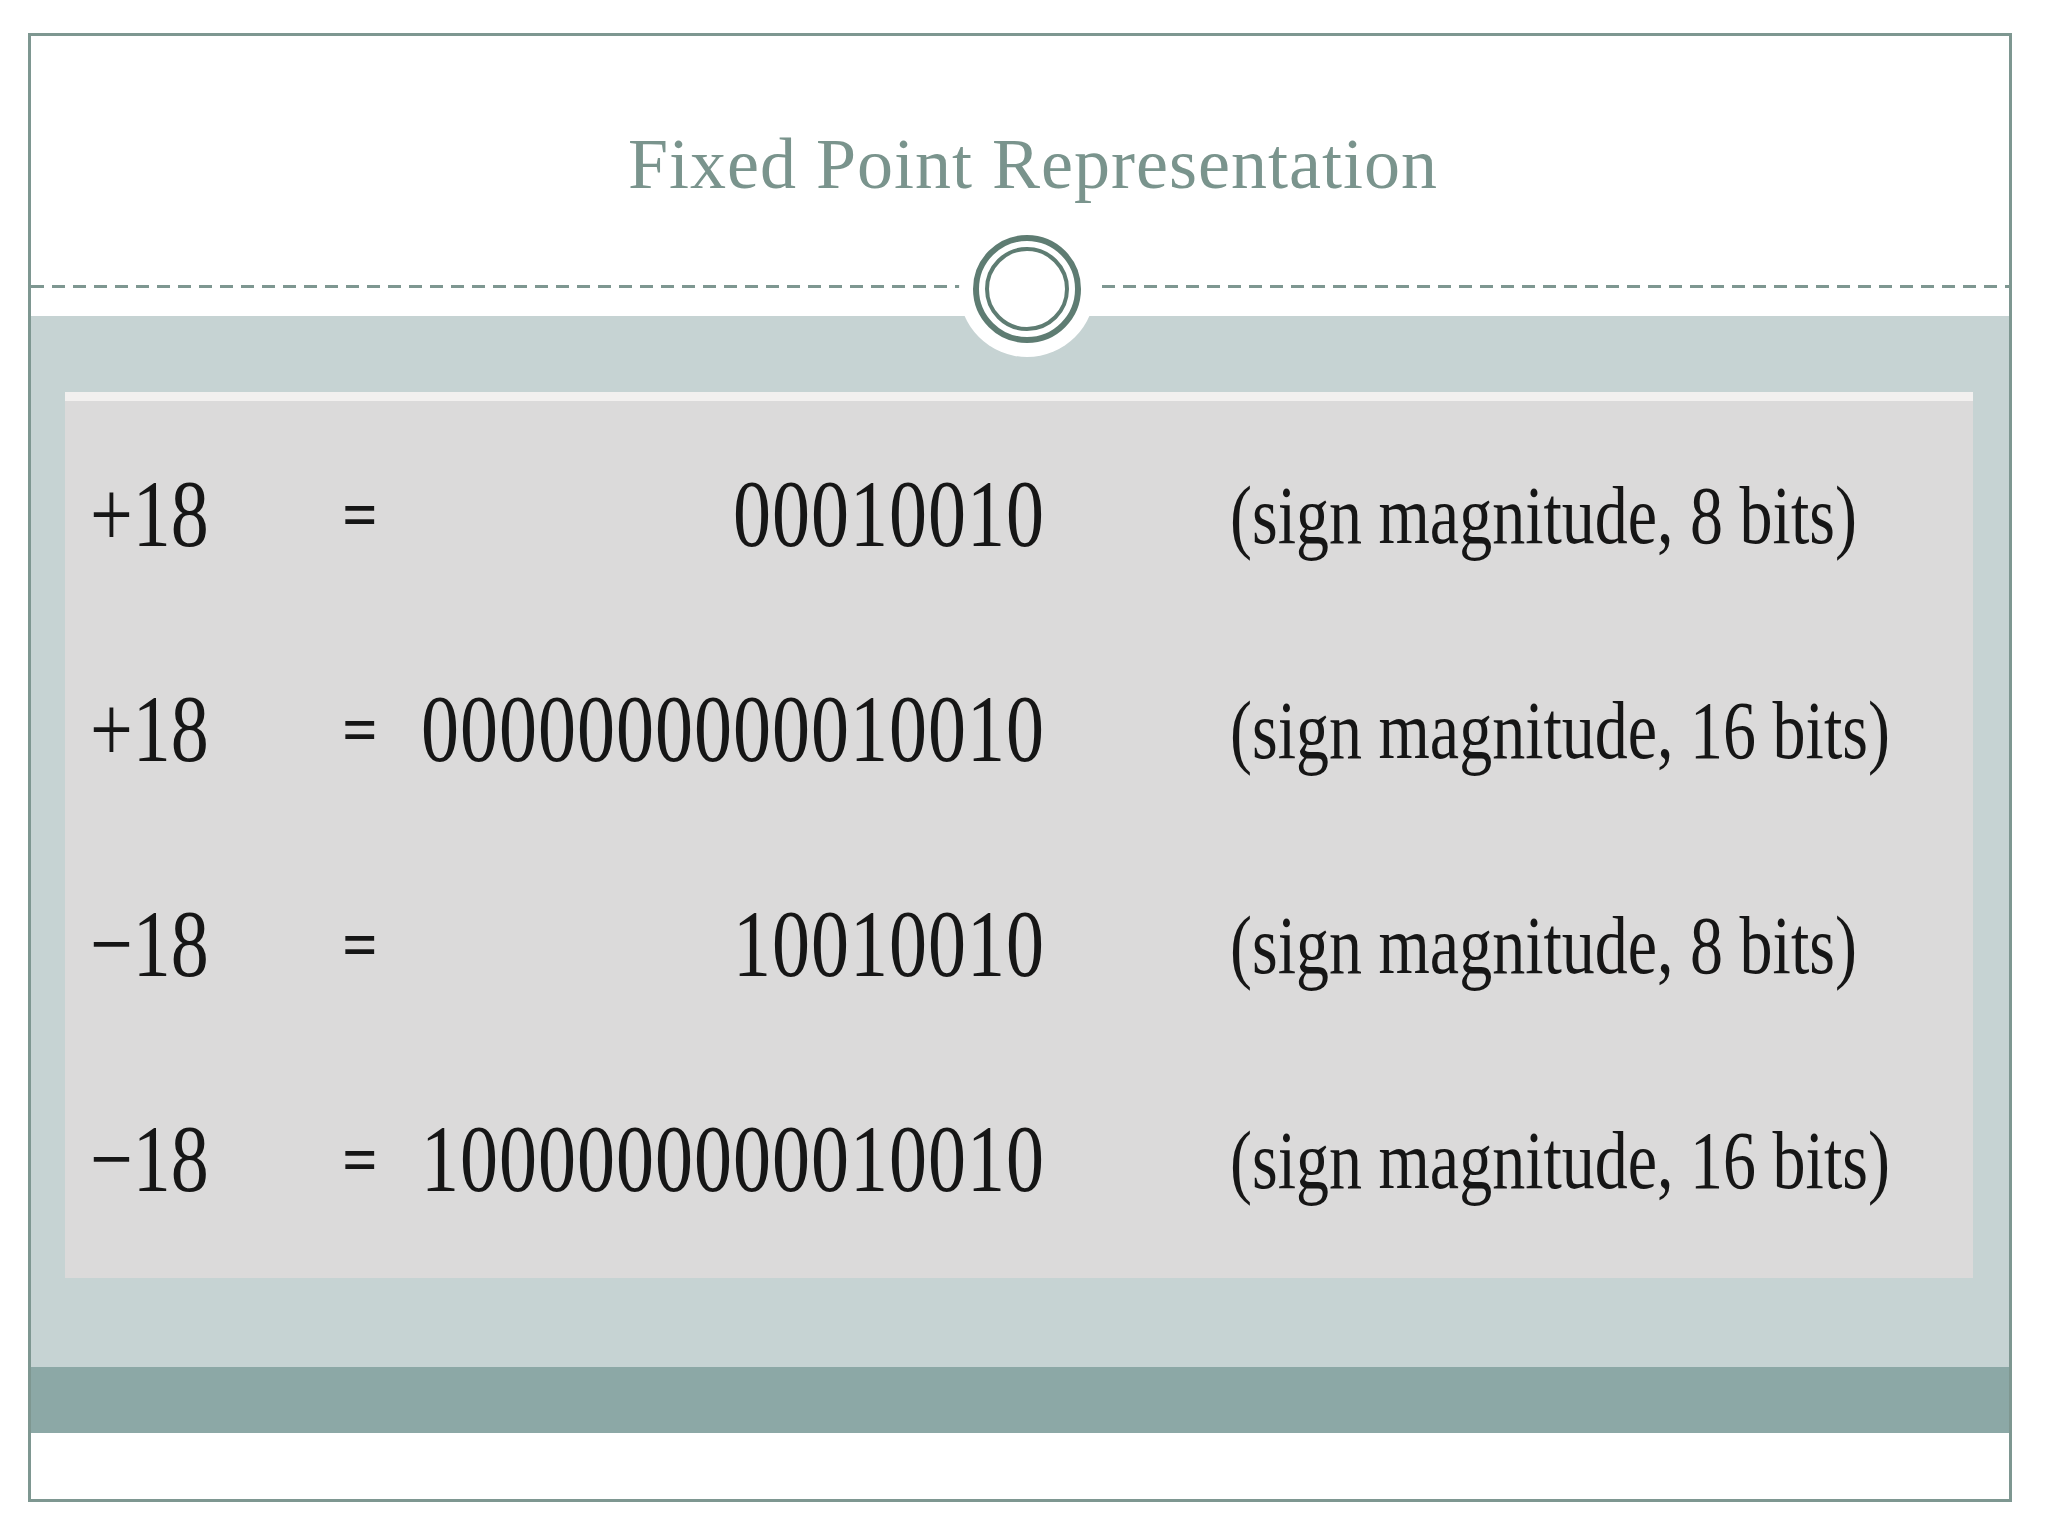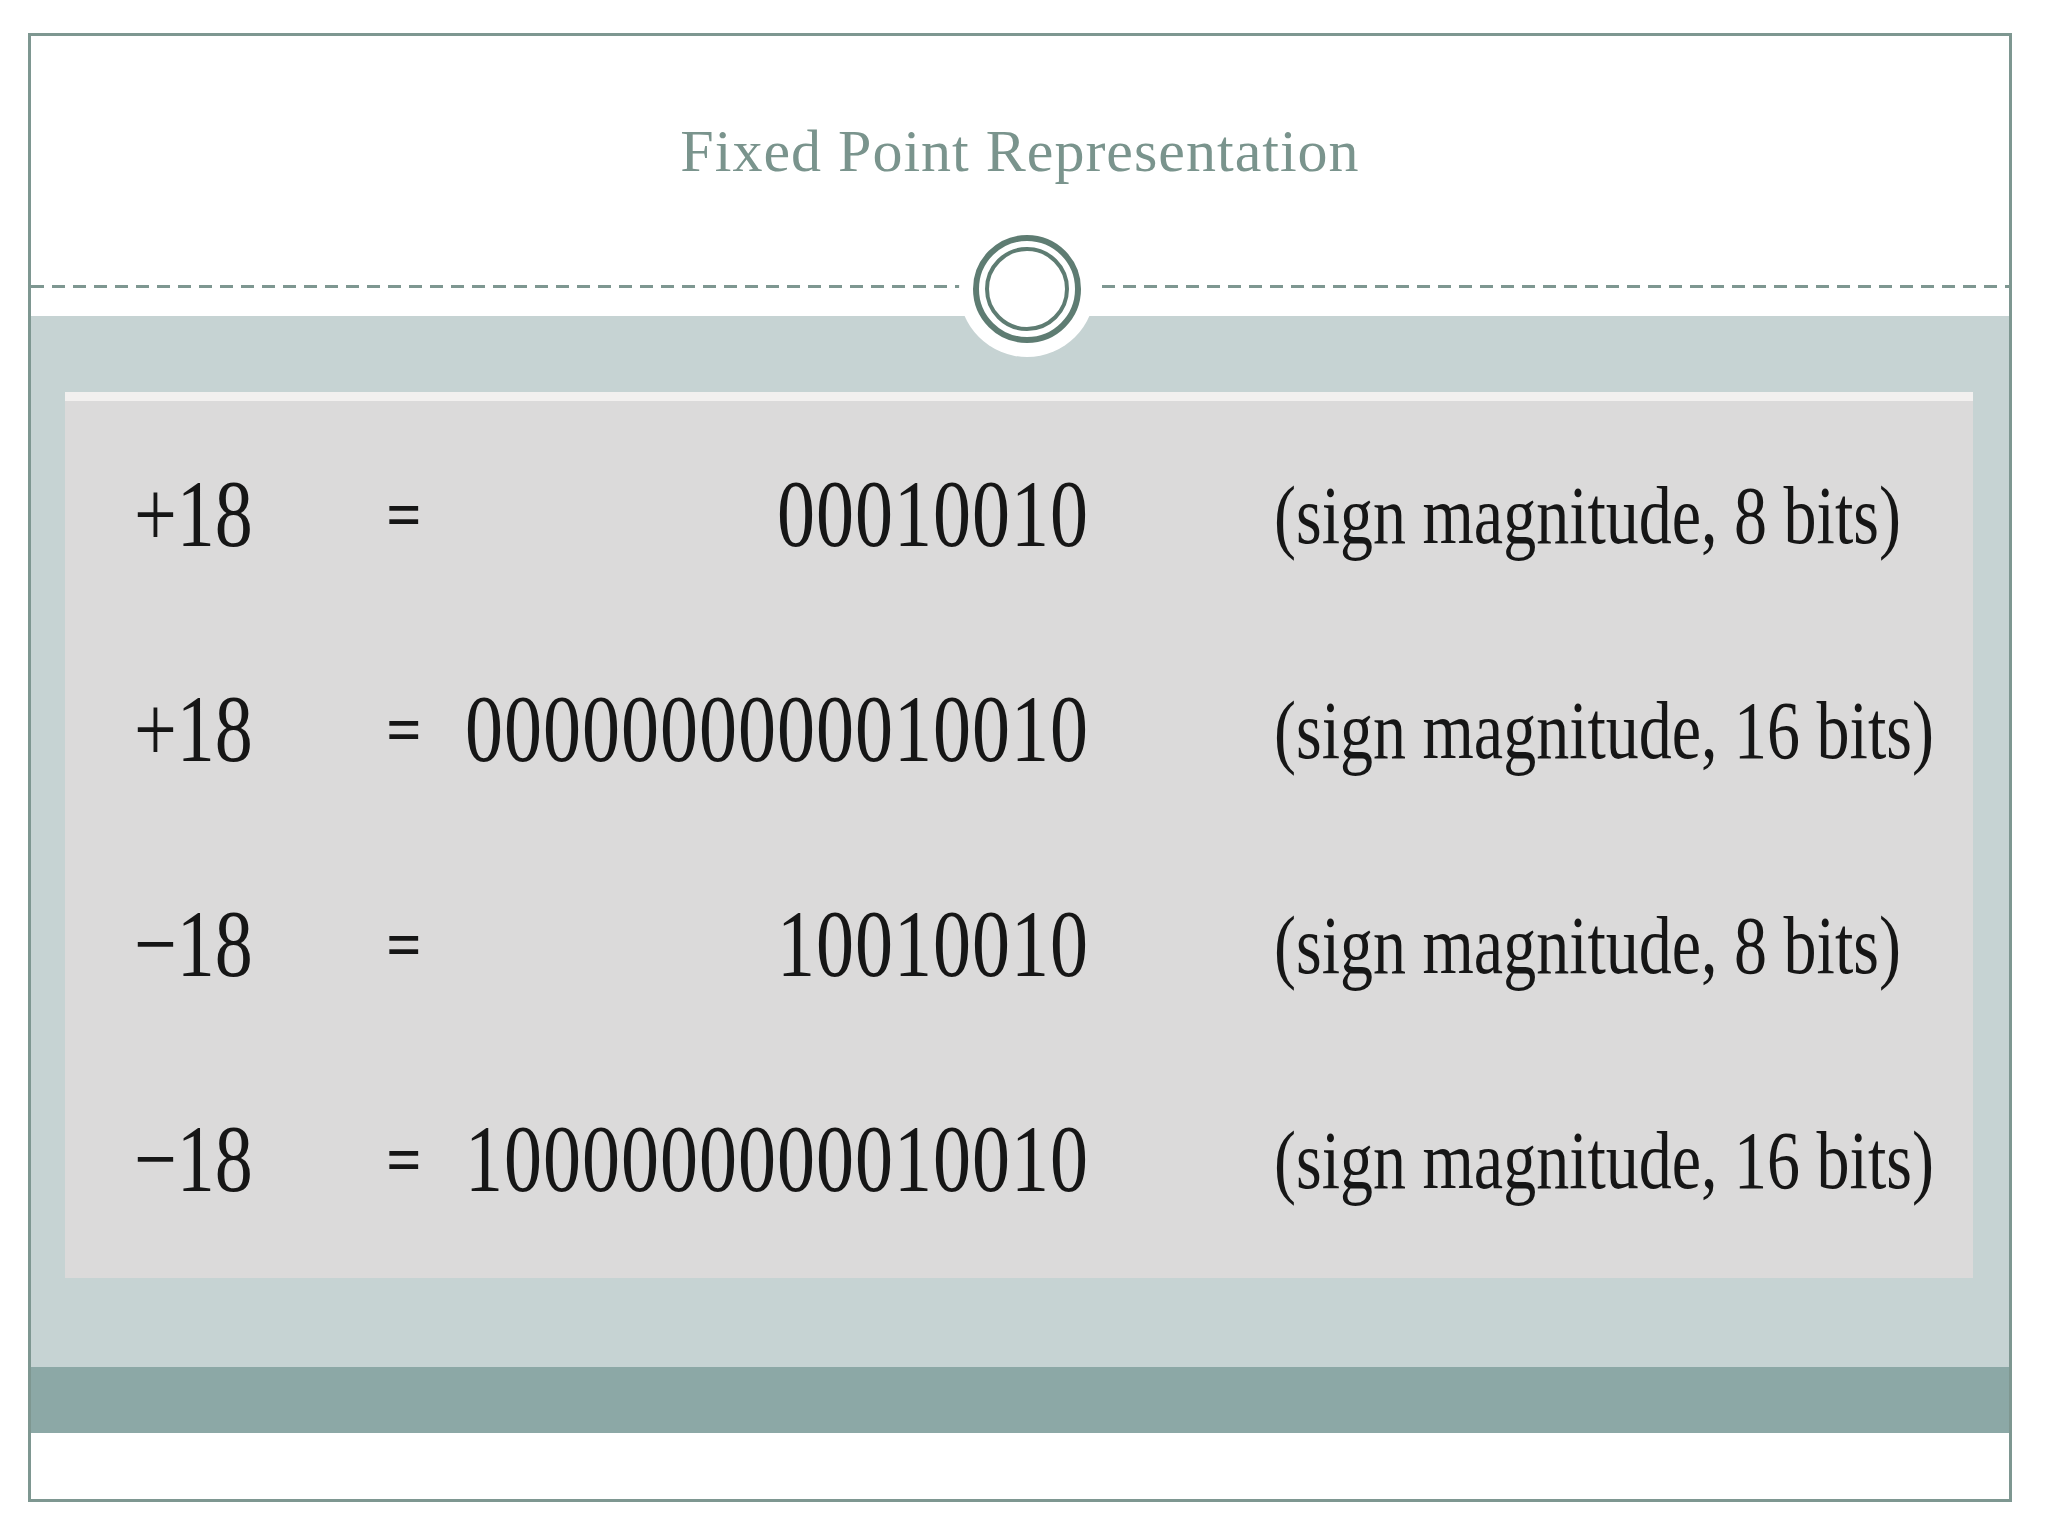--- a/index.html
+++ b/index.html
@@ -30,26 +30,26 @@
     left: 0; top: 0;
     width: 100%;
     height: 280px;
     background: #ffffff;
   }
   .slide-title {
     position: absolute;
     left: 0; top: 55px;
     width: 100%;
     text-align: center;
-    font-size: 60px;
+    font-size: 72px;
     line-height: 120px;
     font-weight: normal;
     color: #7a948d;
     letter-spacing: 1px;
-    margin: 0;
+    margin: 13px;
   }
 
   .dashed-line {
     position: absolute;
     left: 0; top: 249px;
     width: 100%;
     height: 3px;
     background: repeating-linear-gradient(90deg, #7e9791 0 13px, transparent 13px 21px);
     z-index: 1;
   }
@@ -104,21 +104,20 @@
     position: absolute;
     left: 0; top: 15px;
     width: 100%;
   }
   .row {
     display: grid;
     grid-template-columns: 255px 80px 645px 185px 1fr;
     height: 215px;
     align-items: center;
     color: #161616;
-    padding-left: 44px;
   }
   .cell-value {
     padding-left: 25px;
     font-size: 76px;
     transform: scaleY(1.25);
     transform-origin: left center;
   }
   .cell-eq {
     text-align: center;
     font-size: 62px;

